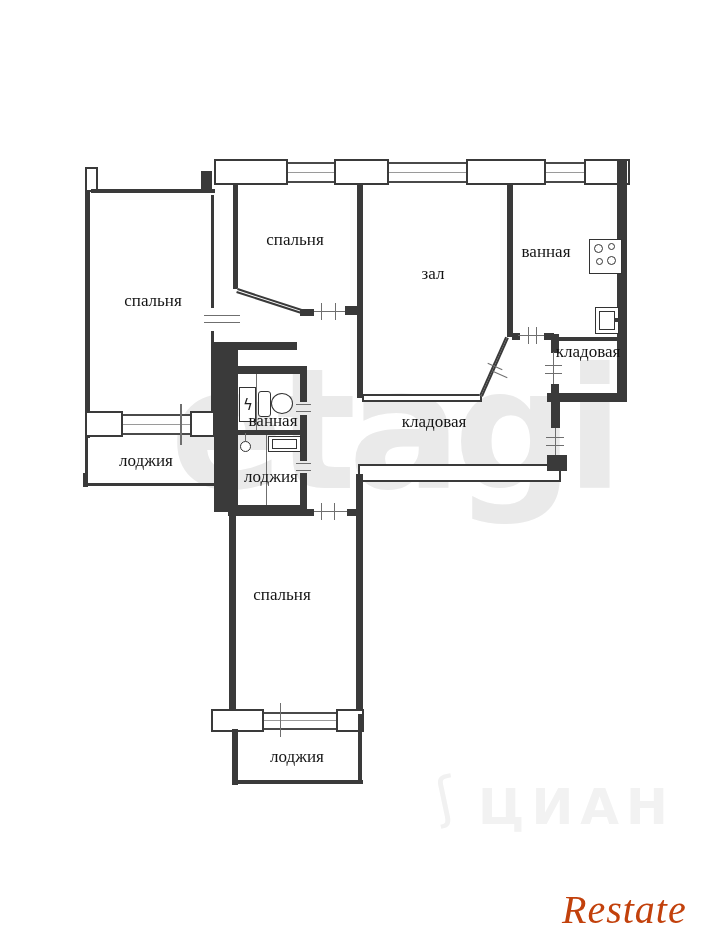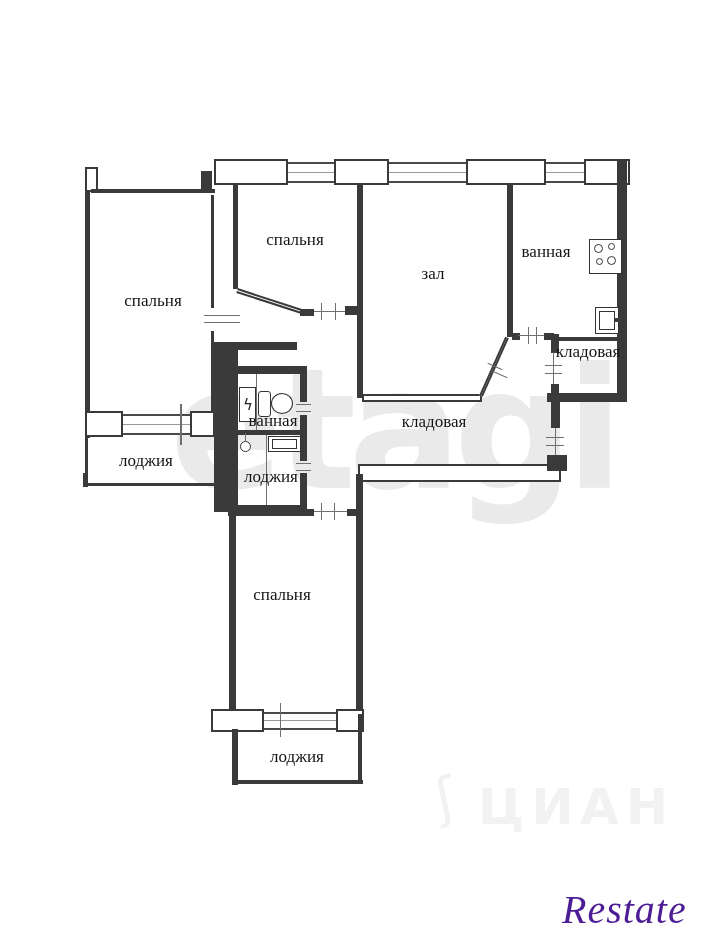--- a/index.html
+++ b/index.html
@@ -20,21 +20,21 @@
   
   .fx{background:#fff;border:2px solid #333;}
   .fxt{border-width:1px;}
   .round{border-radius:50%;}
   .lbl{position:absolute;font-size:17px;color:#141414;transform:translate(-50%,-50%);white-space:nowrap;}
   .wm{position:absolute;font-family:"DejaVu Sans","Liberation Sans",sans-serif;}
   .wm-etagi{left:170px;top:332px;font-size:168px;font-weight:bold;letter-spacing:-8px;color:#eaeaea;}
   .wm-cian{left:478px;top:778px;font-size:50px;font-weight:bold;letter-spacing:7px;color:#f2f2f2;}
   .wm-cian-bird{left:436px;top:766px;font-size:54px;color:#f1f1f1;transform:rotate(-12deg);}
   .wm-restate{left:562px;top:886px;font-size:40px;font-style:italic;font-family:"Liberation Serif",serif;
-              color:#4c1d95;letter-spacing:1px;}
+              color:#c2410c;letter-spacing:1px;}
   .zap{position:absolute;font-family:"DejaVu Sans",sans-serif;font-size:15px;color:#222;}
 </style>
 </head>
 <body>
 
 <div class="canvas">
 
   <span class="wm wm-etagi">etagi</span>
   <span class="wm wm-cian-bird">ʃ</span>
   <span class="wm wm-cian">ЦИАН</span>

